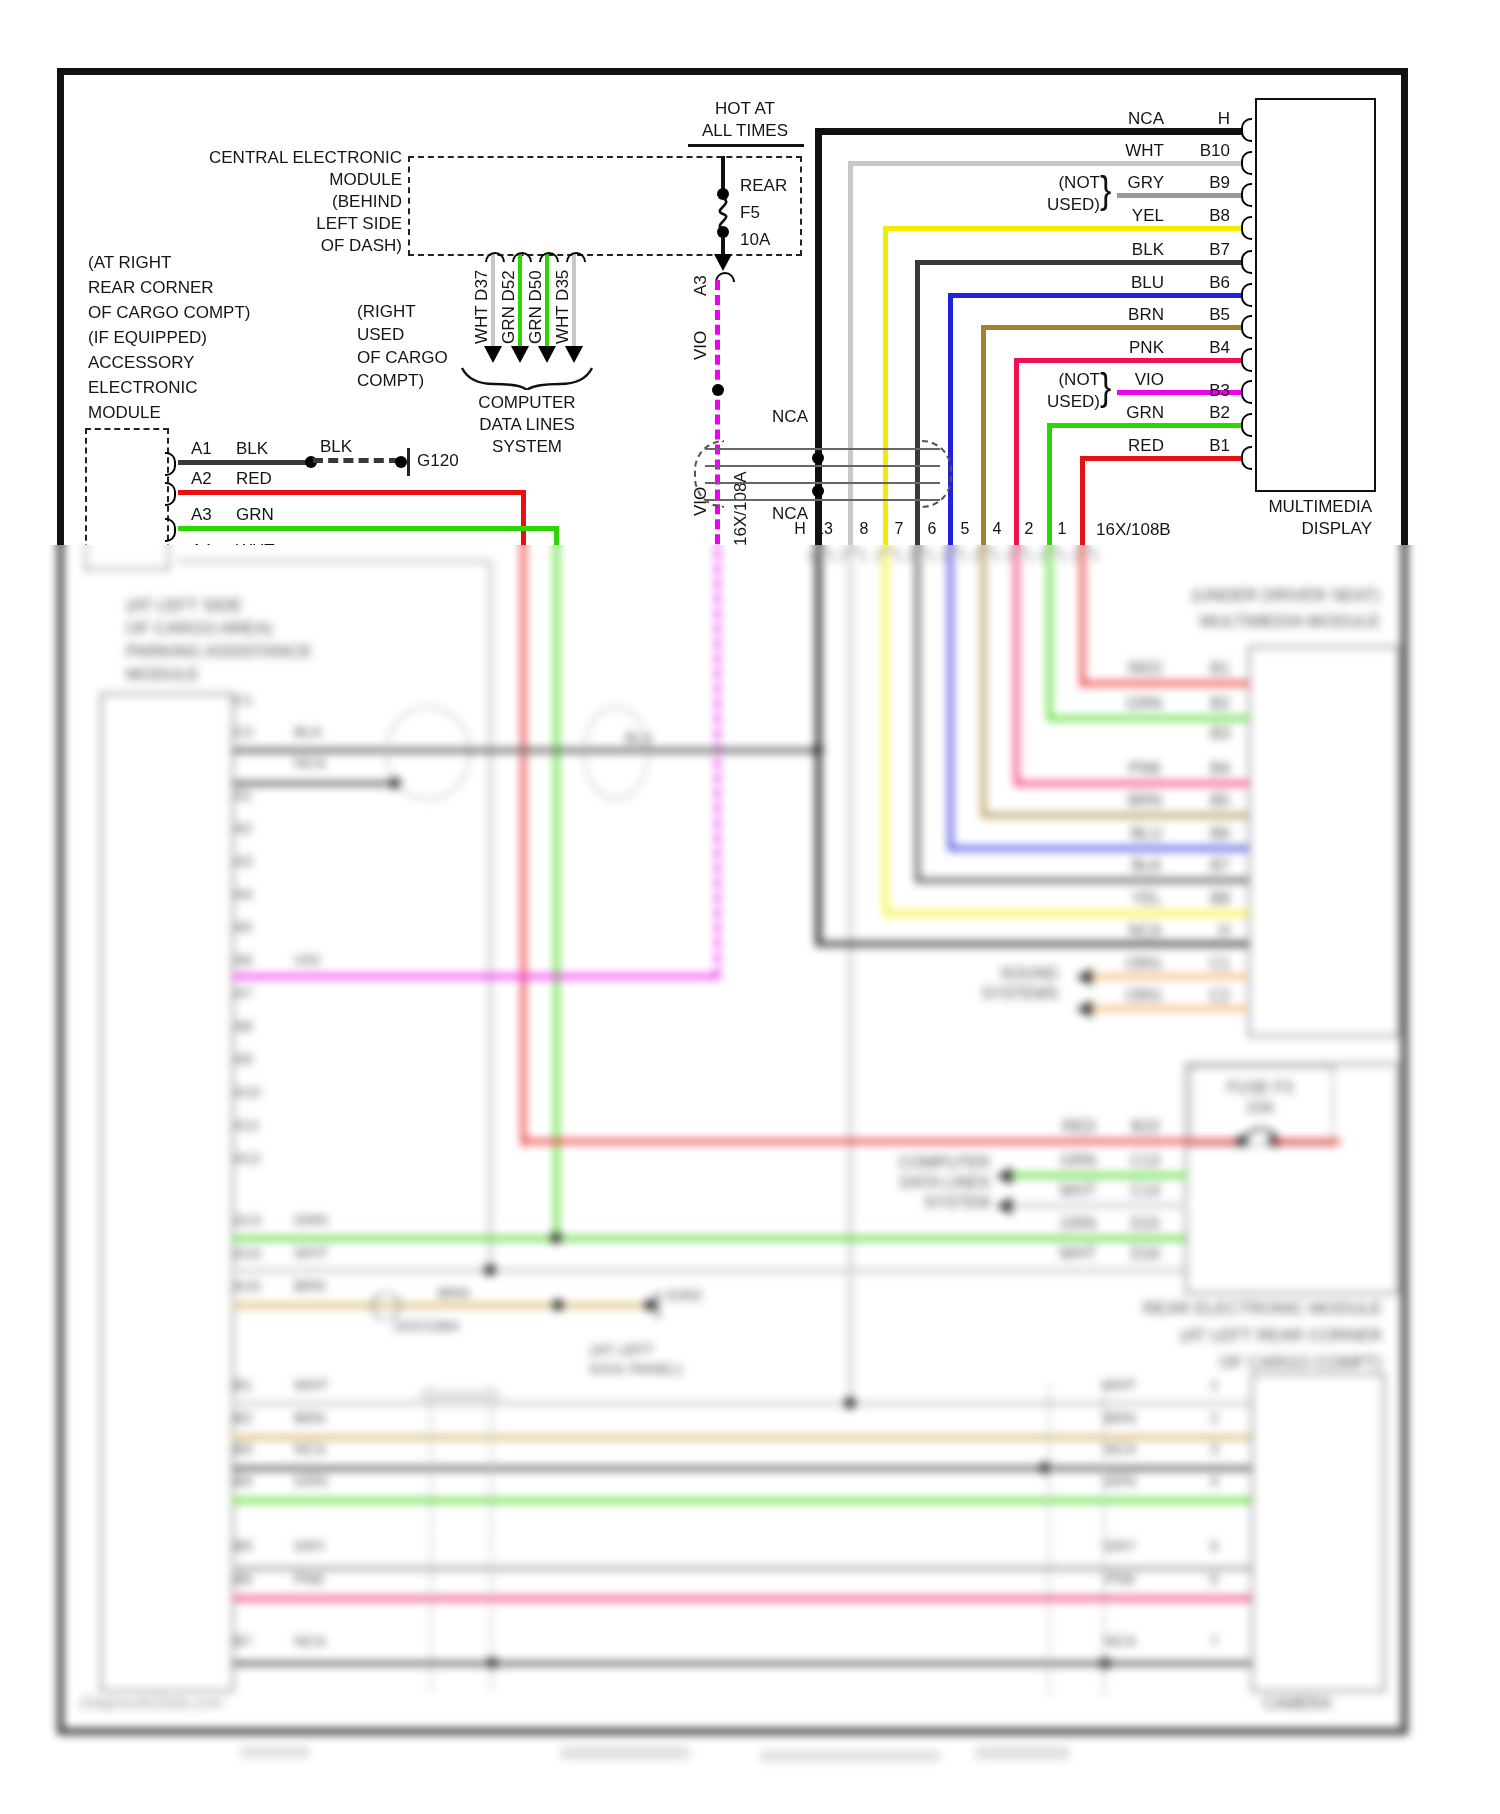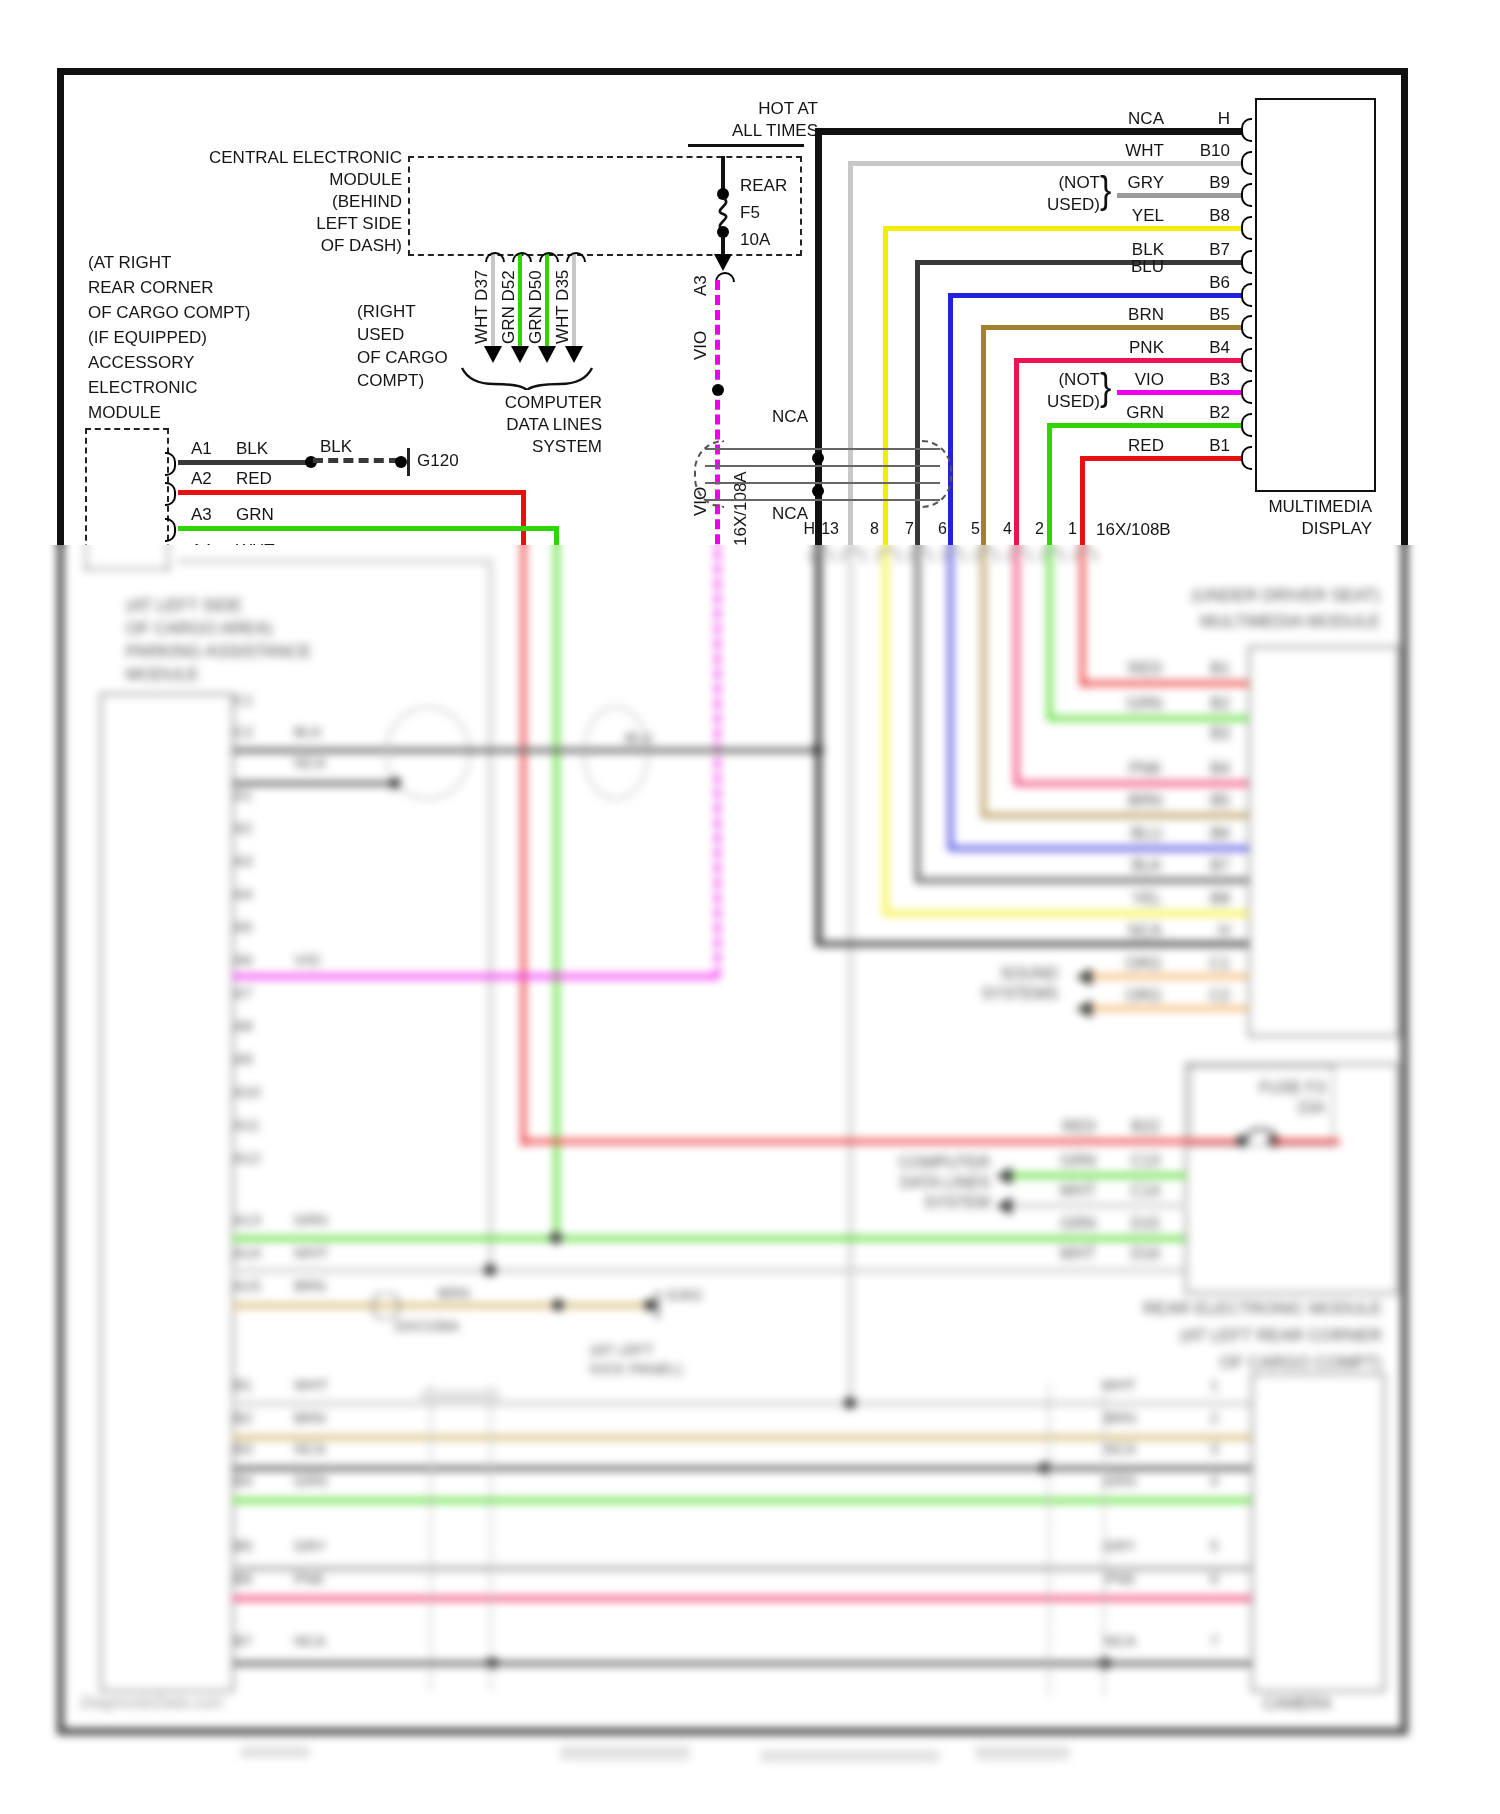--- a/index.html
+++ b/index.html
@@ -5,21 +5,21 @@
   html,body{margin:0;padding:0;background:#fff}
   #page{position:relative;width:1500px;height:1814px;background:#fff;overflow:hidden;
         font-family:"Liberation Sans",sans-serif;}
   #sharp{position:absolute;inset:0;clip-path:inset(0 0 1269px 0);}
   #blur{position:absolute;inset:0;clip-path:inset(545px 0 0 0);filter:blur(4px);}
   .abs{position:absolute}
   .lbl{position:absolute;font-size:17px;line-height:22px;color:#151515;white-space:pre-line}
   .s15{font-size:15px;line-height:19px}
   .s16{font-size:16px;line-height:20px}
   .lh23{line-height:23px}.lh25{line-height:25px}.lh27{line-height:27px}.lh26{line-height:26px}
-  .r{text-align:right}.c{text-align:right}
+  .r{text-align:right}.c{text-align:center}
   .vt{writing-mode:vertical-rl;transform:rotate(180deg);text-align:left}
   .blk{background:#111}
   .hw{position:absolute;height:5px}
   .vw{position:absolute;width:5px}
   .wBLK{background:#383838}.wWHT{background:#c8c8c8}.wGRY{background:#9a9a9a}
   .wYEL{background:#f2ee00}.wBLU{background:#2222dd}.wBRN{background:#a3812e}
   .wPNK{background:#ee1253}.wVIO{background:#ee00ee}.wGRN{background:#2fd500}
   .wRED{background:#e81010}.wORG{background:#f2a650}.wTAN{background:#cfa94f}
   .dot{position:absolute;width:12px;height:12px;border-radius:50%;background:#000;margin:-6px 0 0 -6px}
   .dashbox{position:absolute;border:2.5px dashed #222}
@@ -185,28 +185,28 @@
   <div class="lbl r" style="left:1096px;top:108px;width:68px">NCA</div>
   <div class="lbl r" style="left:1178px;top:108px;width:52px">H</div>
   <div class="lbl r" style="left:1096px;top:140px;width:68px">WHT</div>
   <div class="lbl r" style="left:1178px;top:140px;width:52px">B10</div>
   <div class="lbl r" style="left:1096px;top:172px;width:68px">GRY</div>
   <div class="lbl r" style="left:1178px;top:172px;width:52px">B9</div>
   <div class="lbl r" style="left:1096px;top:205px;width:68px">YEL</div>
   <div class="lbl r" style="left:1178px;top:205px;width:52px">B8</div>
   <div class="lbl r" style="left:1096px;top:239px;width:68px">BLK</div>
   <div class="lbl r" style="left:1178px;top:239px;width:52px">B7</div>
-  <div class="lbl r" style="left:1096px;top:256px;width:68px">BLU</div>
+  <div class="lbl r" style="left:1096px;top:272px;width:68px">BLU</div>
   <div class="lbl r" style="left:1178px;top:272px;width:52px">B6</div>
   <div class="lbl r" style="left:1096px;top:304px;width:68px">BRN</div>
   <div class="lbl r" style="left:1178px;top:304px;width:52px">B5</div>
   <div class="lbl r" style="left:1096px;top:337px;width:68px">PNK</div>
   <div class="lbl r" style="left:1178px;top:337px;width:52px">B4</div>
   <div class="lbl r" style="left:1096px;top:369px;width:68px">VIO</div>
-  <div class="lbl r" style="left:1178px;top:369px;width:52px">B3</div>
+  <div class="lbl r" style="left:1178px;top:380px;width:52px">B3</div>
   <div class="lbl r" style="left:1096px;top:402px;width:68px">GRN</div>
   <div class="lbl r" style="left:1178px;top:402px;width:52px">B2</div>
   <div class="lbl r" style="left:1096px;top:435px;width:68px">RED</div>
   <div class="lbl r" style="left:1178px;top:435px;width:52px">B1</div>
 
   <div class="lbl r" style="left:1028px;top:172px;width:72px">(NOT
 USED)</div>
   <div class="brace" style="left:1100px;top:170px">}</div>
   <div class="lbl r" style="left:1028px;top:369px;width:72px">(NOT
 USED)</div>

